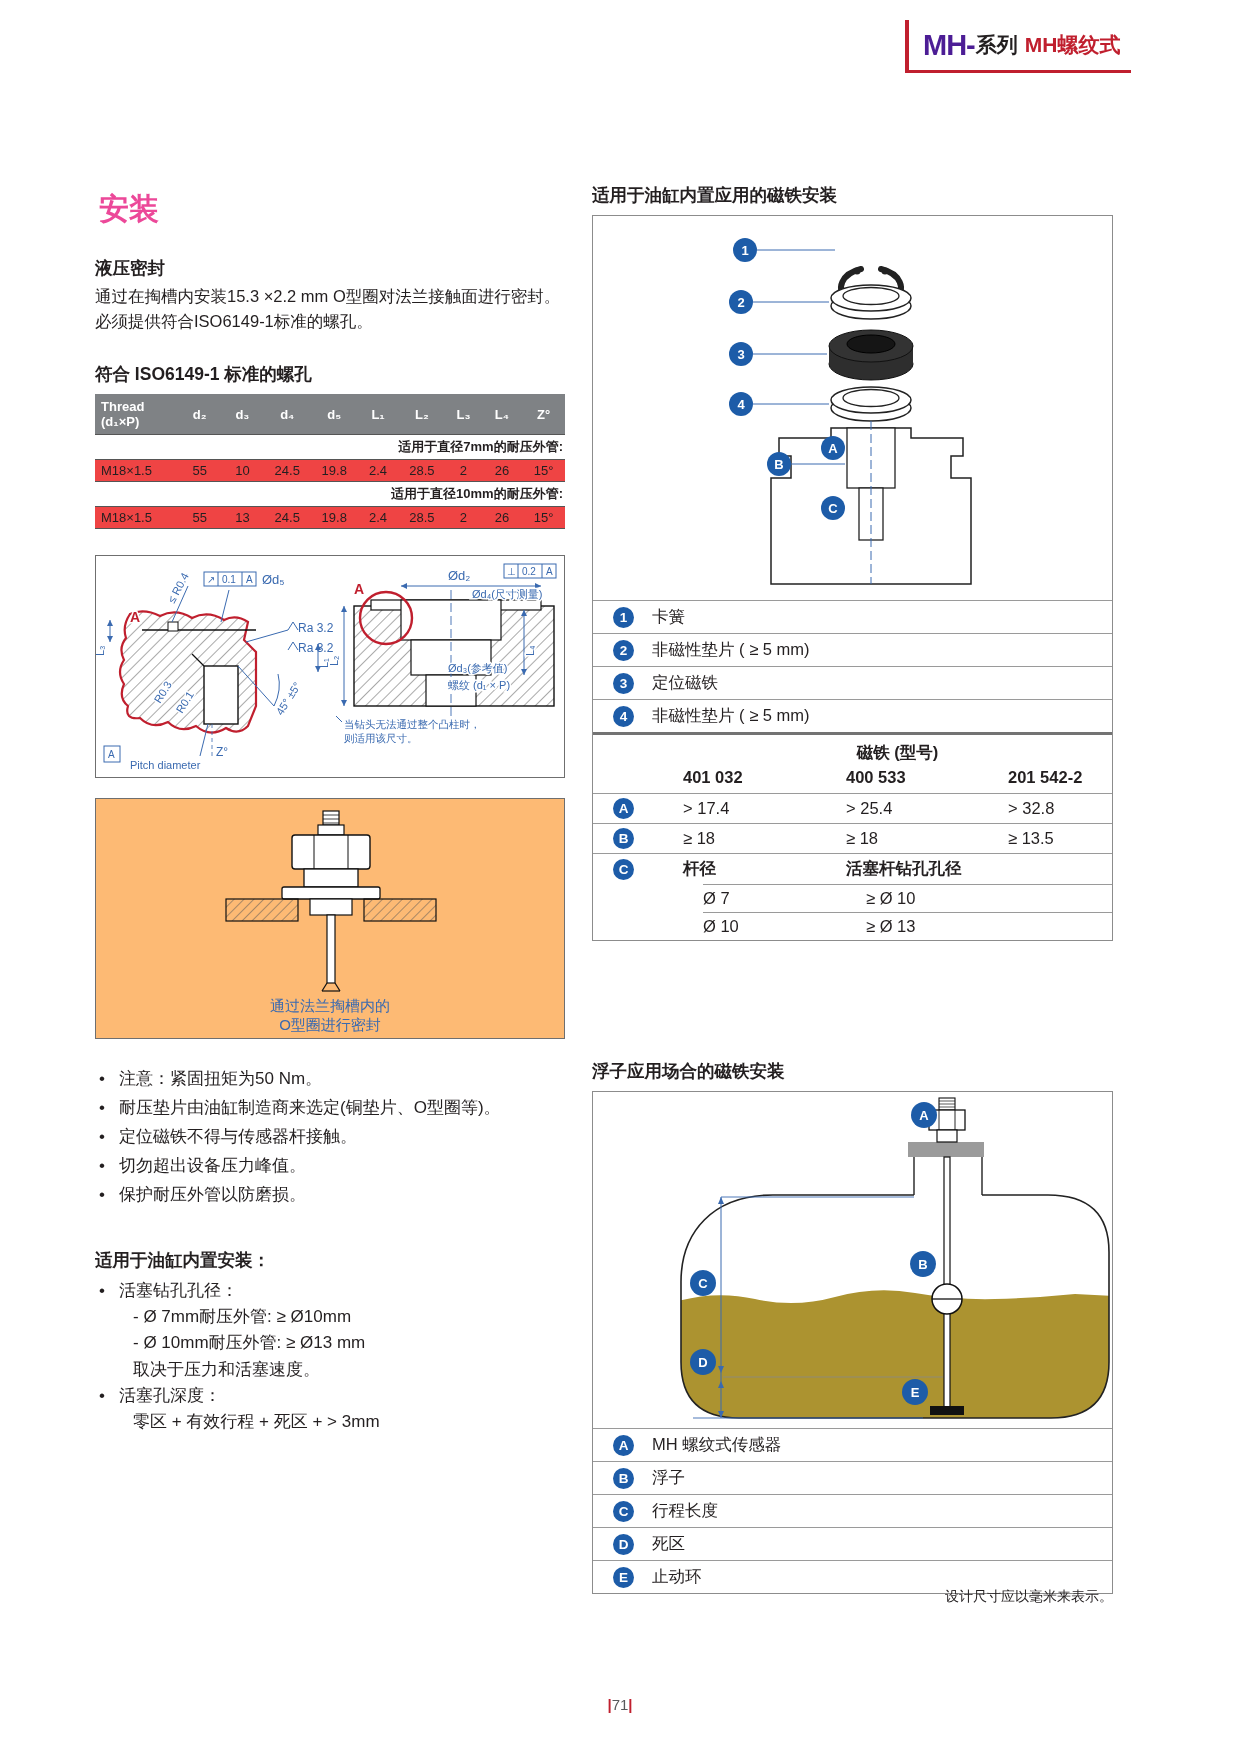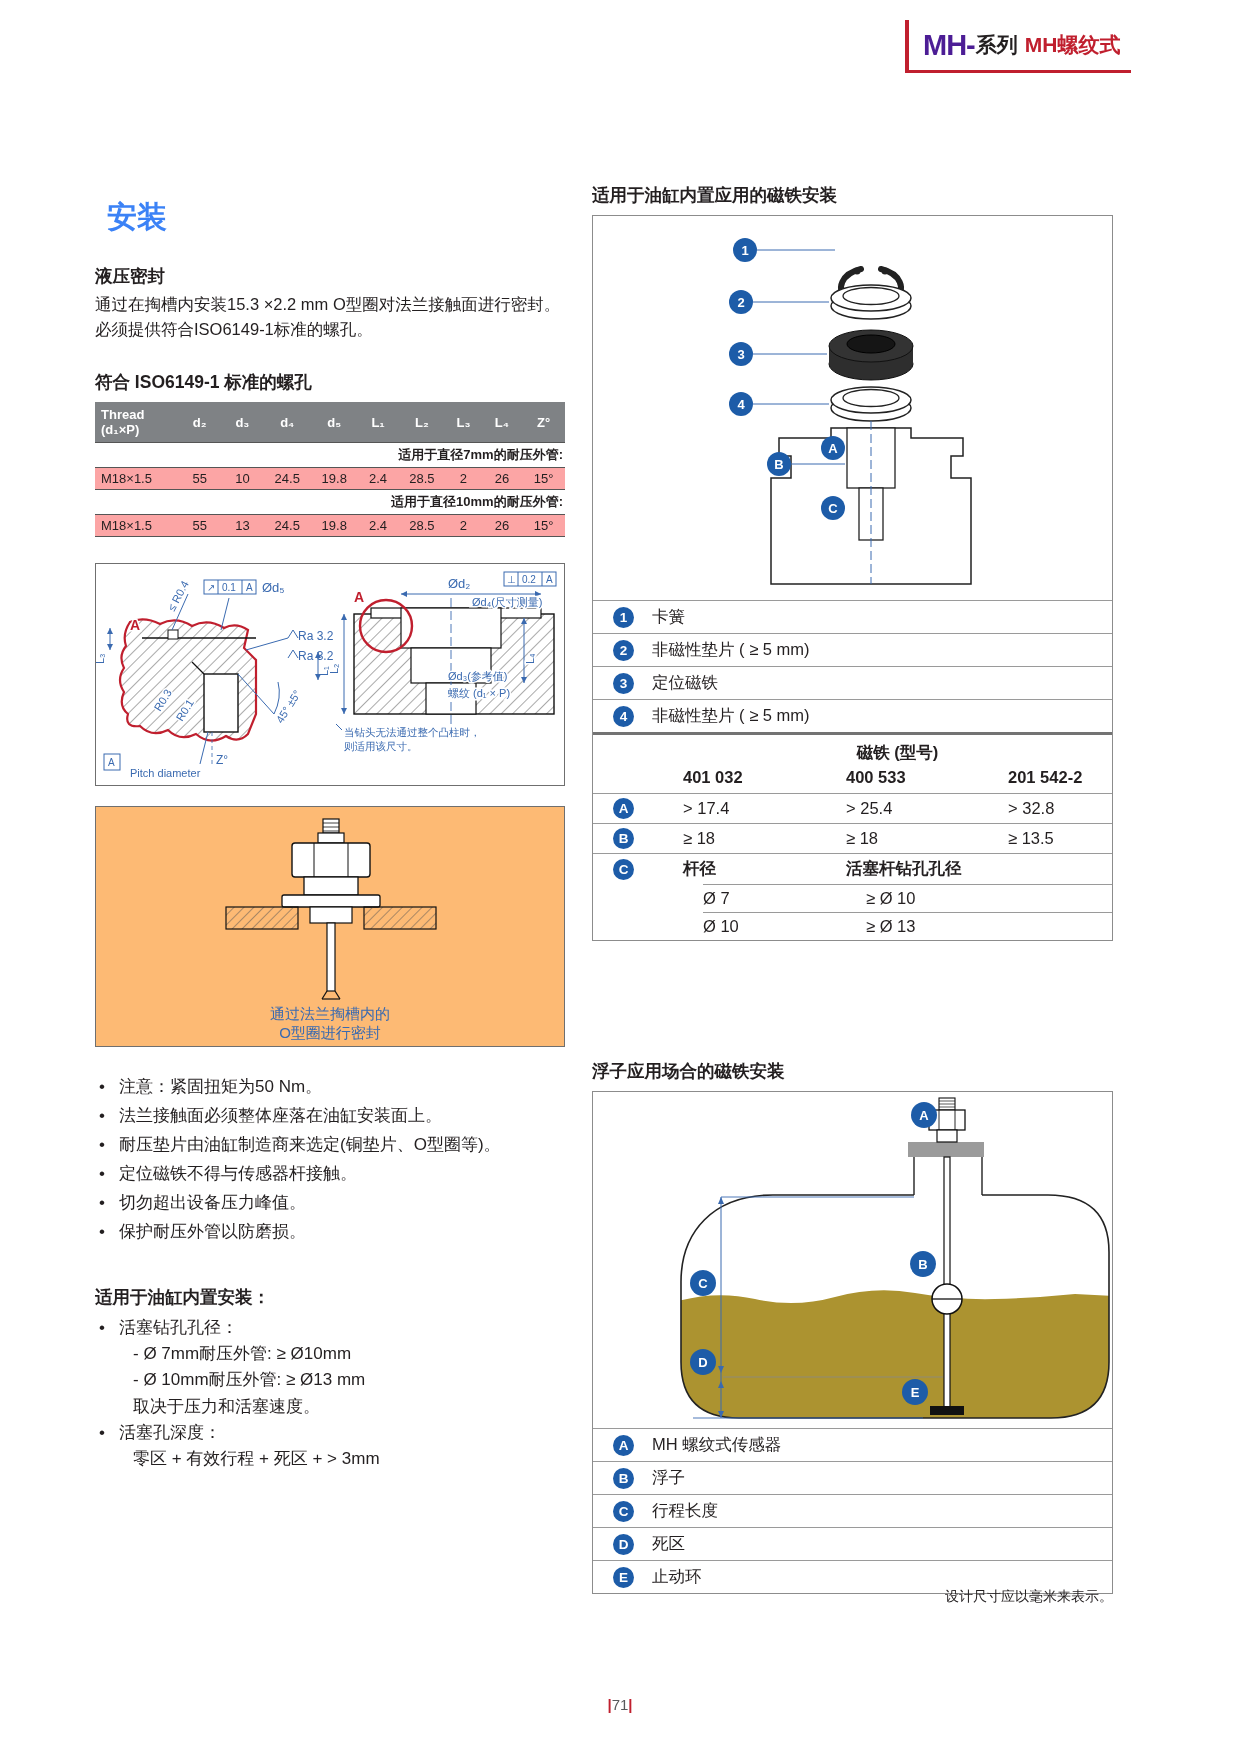--- a/index.html
+++ b/index.html
@@ -8,31 +8,31 @@
   
   .hdr{position:absolute;left:905px;top:20px;width:208px;height:50px;border-left:4px solid #c01f2e;border-bottom:3px solid #c01f2e;white-space:nowrap;padding-left:14px;display:flex;align-items:center;}
   .hdr .t1{font-size:29px;font-weight:bold;color:#4c1d95;letter-spacing:-1px;}
   .hdr .t2{font-size:21px;font-weight:bold;color:#231f20;margin-left:1px;}
   .hdr .t3{font-size:21px;font-weight:bold;color:#c01f2e;margin-left:7px;}
 
   
   .leftcol{position:absolute;left:95px;top:185px;width:470px;}
   .rightcol{position:absolute;left:592px;top:183px;width:521px;}
 
-  h1.sec{font-size:30px;font-weight:bold;color:#3b82f6;margin:12px;}
+  h1.sec{font-size:30px;font-weight:bold;color:#ec4899;margin:4px;}
   .subhead{font-size:17.5px;font-weight:bold;margin:26px 0 4px 0;}
   .para{font-size:16.5px;line-height:1.52;margin:0;}
   .tbltitle{font-size:17.5px;font-weight:bold;margin:28px 0 8px 0;}
 
   table.iso{width:100%;border-collapse:collapse;table-layout:fixed;font-size:13px;}
   table.iso th{background:#7f8285;color:#fff;font-weight:bold;padding:5px 2px;text-align:center;vertical-align:middle;}
   table.iso th.first{text-align:left;padding-left:6px;white-space:pre-line;}
   table.iso td{padding:3px 2px;text-align:center;border-top:1px solid #555;}
   table.iso tr.grp td{background:#fff;text-align:right;font-weight:bold;padding-left:6px;}
-  table.iso tr.data td{background:#fca5a5;margin-left:16px;}
+  table.iso tr.data td{background:#ef4444;margin-left:16px;}
   table.iso tr.data td.first{text-align:left;padding-left:6px;}
   table.iso{border-bottom:1px solid #555;}
 
   .drawbox{border:1px solid #6f6f6f;background:#fff;margin-top:26px;}
   .drawbox2{border:1px solid #6f6f6f;background:#fdba74;margin-top:20px;}
 
   ul.notes{list-style:none;margin:26px 0 0 0;padding:0;font-size:17px;}
   ul.notes li{position:relative;padding-left:24px;line-height:1.7;}
   ul.notes li::before{content:"\2022";position:absolute;left:4px;top:0;}
 
@@ -272,21 +272,20 @@
         <line x1="239" y1="184" x2="244" y2="192" stroke="#111" stroke-width="1.2"></line>
         <line x1="226" y1="192" x2="244" y2="192" stroke="#111" stroke-width="1.2"></line>
       </g>
       <text class="dim" x="234" y="212" font-size="15" text-anchor="middle">通过法兰掏槽内的</text>
       <text class="dim" x="234" y="231" font-size="15" text-anchor="middle">O型圈进行密封</text>
     </svg>
   </div>
 
   <ul class="notes">
     <li>注意：紧固扭矩为50 Nm。</li>
-    <li>法兰接触面必须整体座落在油缸安装面上。</li>
     <li>耐压垫片由油缸制造商来选定(铜垫片、O型圈等)。</li>
     <li>定位磁铁不得与传感器杆接触。</li>
     <li>切勿超出设备压力峰值。</li>
     <li>保护耐压外管以防磨损。</li>
   </ul>
 
   <div class="cyltitle">适用于油缸内置安装：</div>
   <div class="cylblock">
     <div class="b">活塞钻孔孔径：</div>
     <div class="ind">- Ø 7mm耐压外管: ≥ Ø10mm</div>

